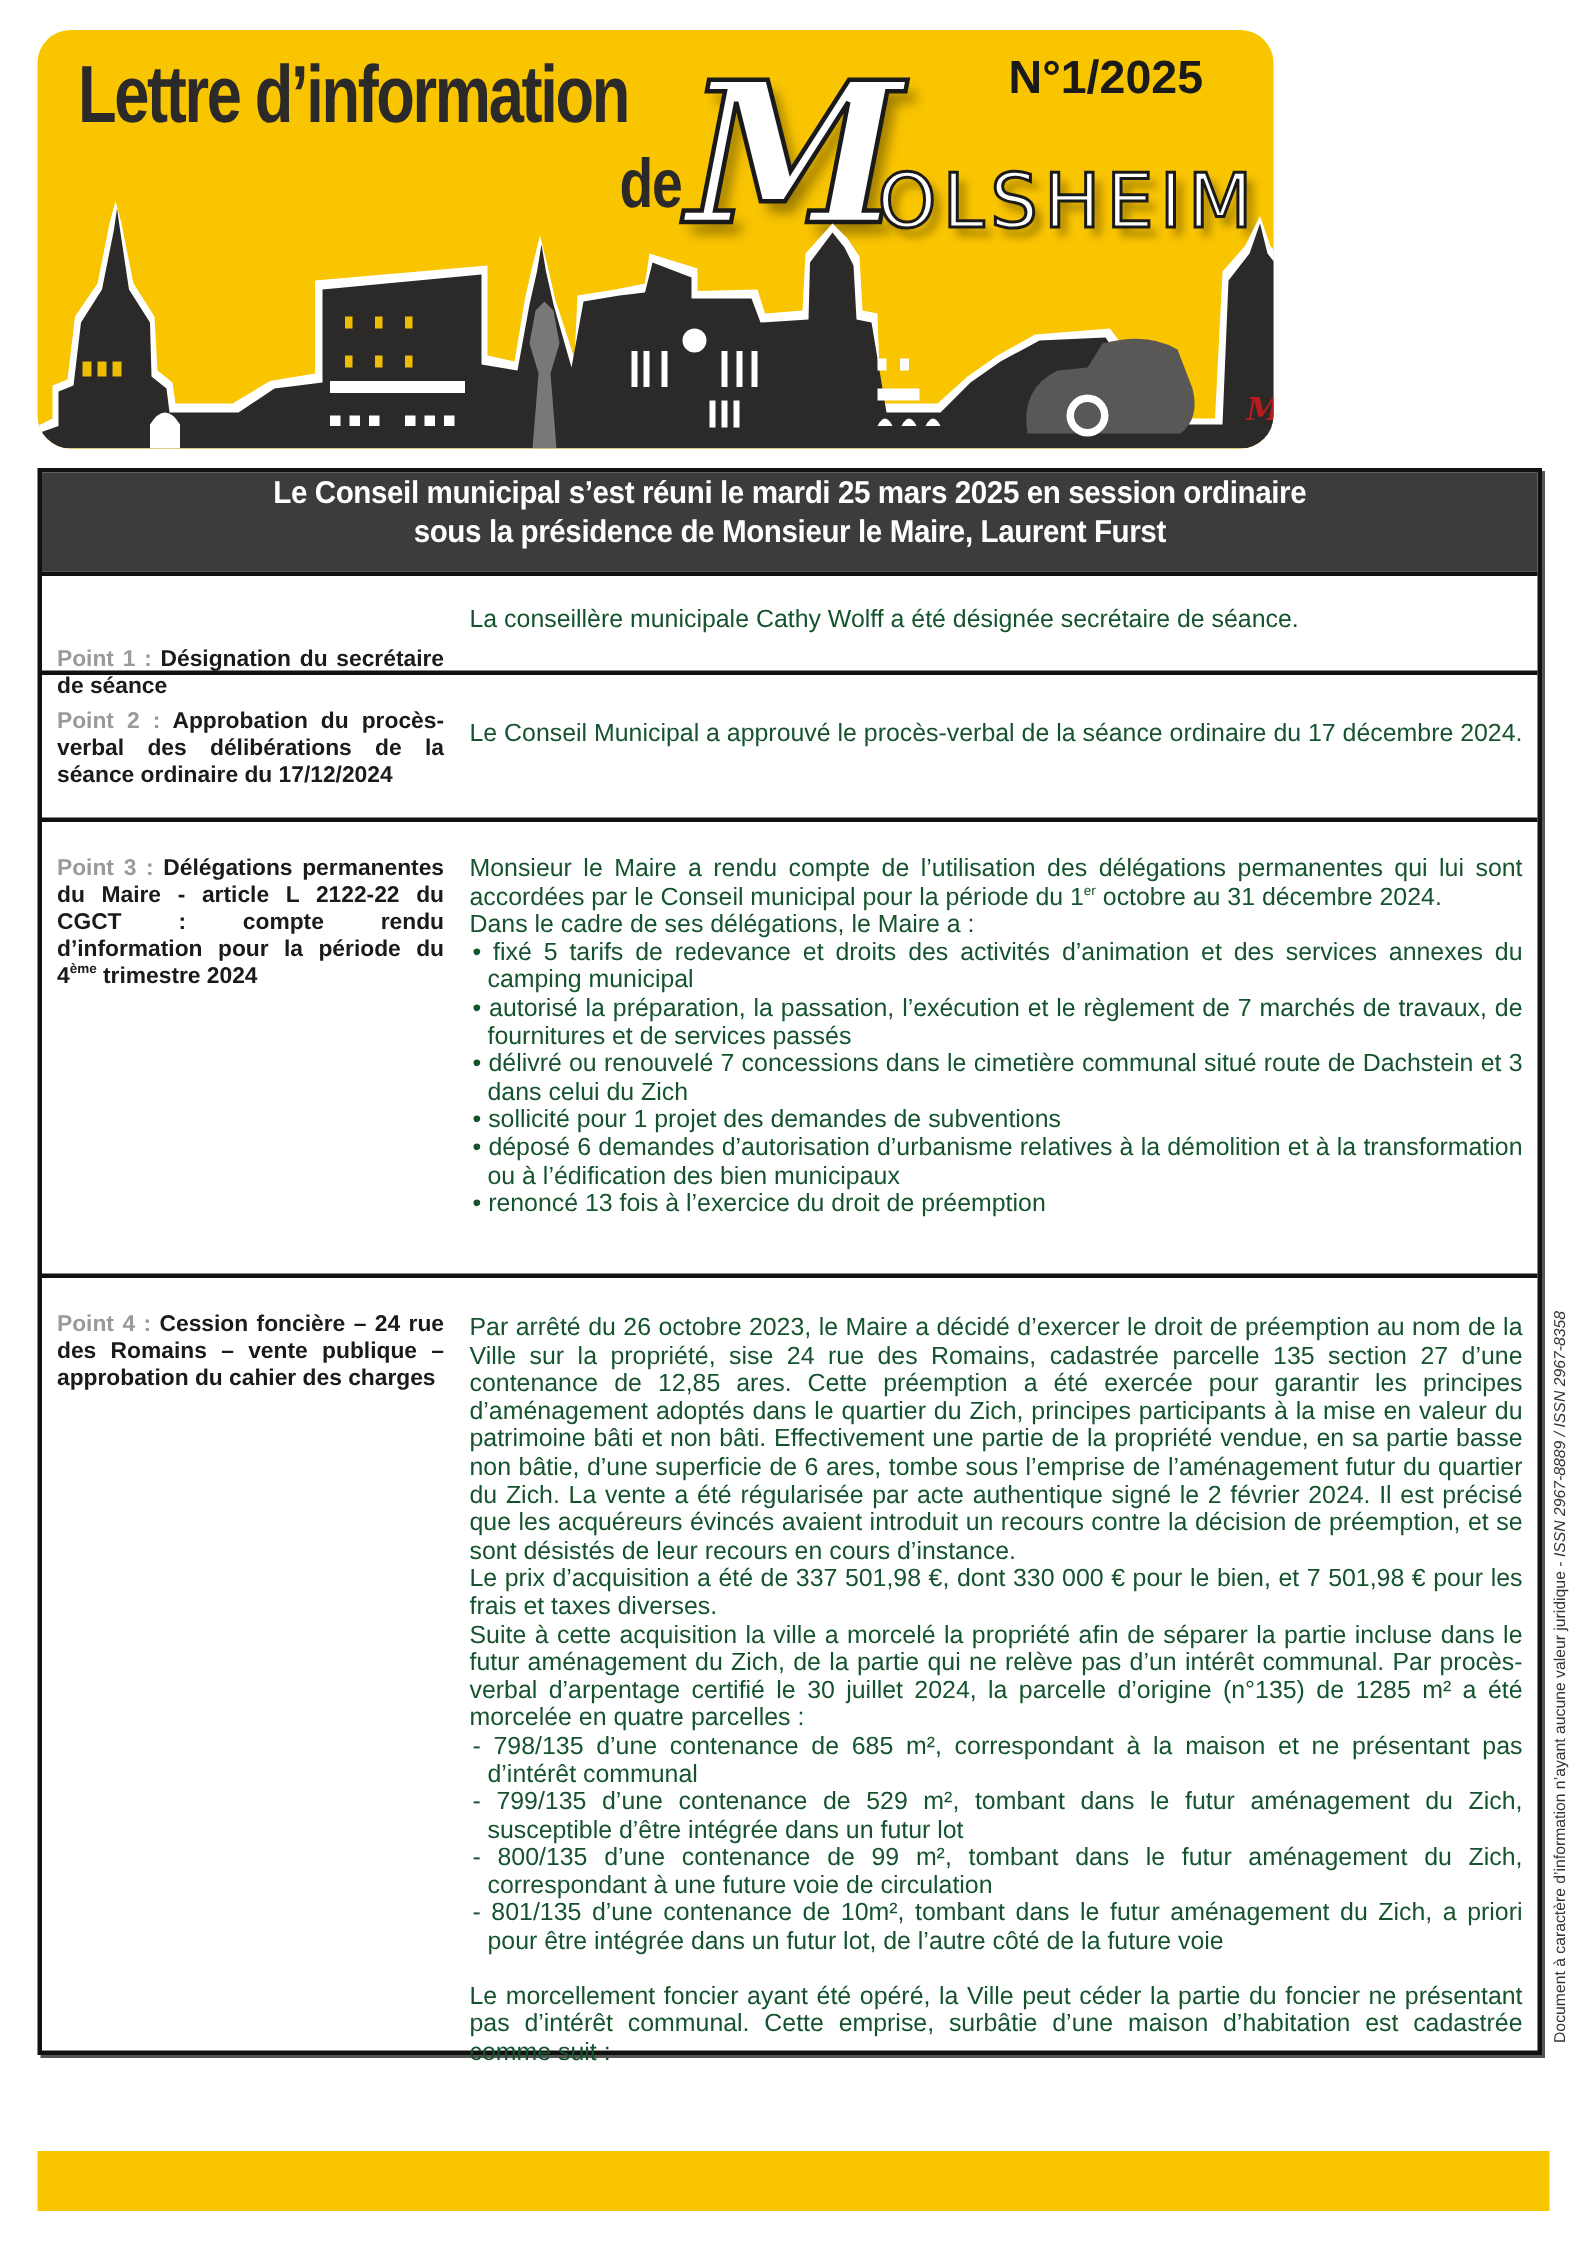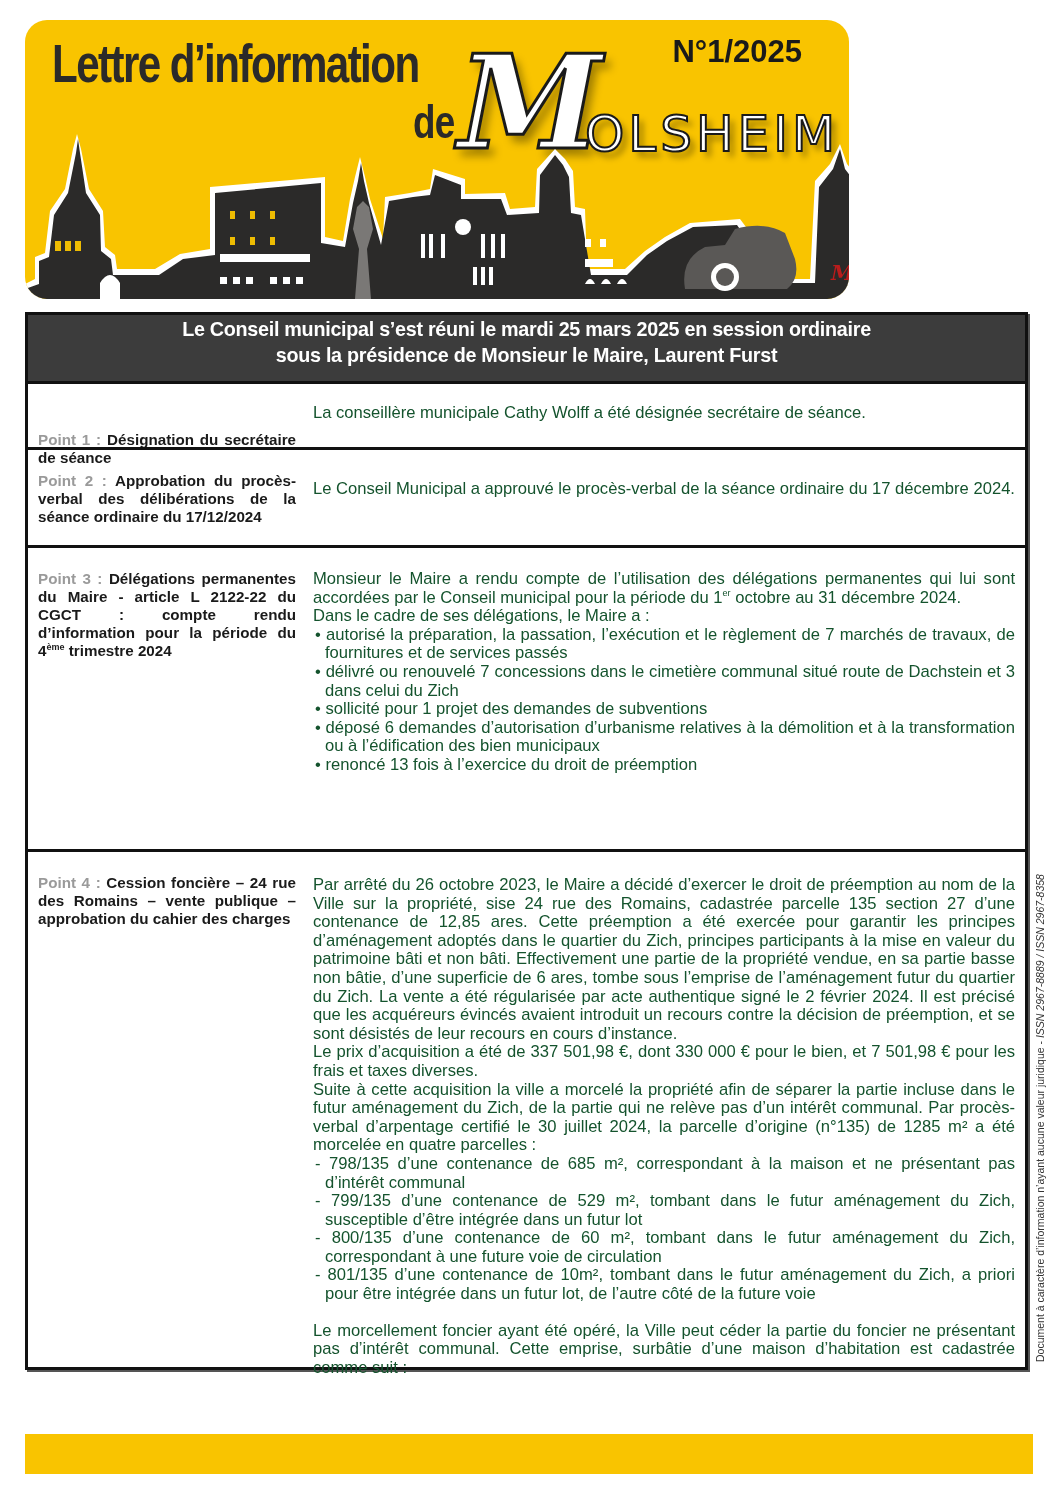--- a/index.html
+++ b/index.html
@@ -150,39 +150,40 @@
     </div>
   </div>
 
   <div class="row r3">
     <div class="label">
       <span class="pt">Point 3 : </span><span>Délégations permanentes du Maire - article L 2122-22 du CGCT : compte rendu d’information pour la période du 4</span><sup>ème</sup><span> trimestre 2024</span>
     </div>
     <div class="body">
       <p><span>Monsieur le Maire a rendu compte de l’utilisation des délégations permanentes qui lui sont accordées par le Conseil municipal pour la période du 1</span><sup>er</sup><span> octobre au 31 décembre 2024.</span></p>
       <p>Dans le cadre de ses délégations, le Maire a :</p>
+      <p class="b">• <span>fixé 5 tarifs de redevance et droits des activités d’animation et des services annexes du camping municipal</span></p>
       <p class="b">• <span>autorisé la préparation, la passation, l’exécution et le règlement de 7 marchés de travaux, de fournitures et de services passés</span></p>
       <p class="b">• <span>délivré ou renouvelé 7 concessions dans le cimetière communal situé route de Dachstein et 3 dans celui du Zich</span></p>
       <p class="b">• <span>sollicité pour 1 projet des demandes de subventions</span></p>
       <p class="b">• <span>déposé 6 demandes d’autorisation d’urbanisme relatives à la démolition et à la transformation ou à l’édification des bien municipaux</span></p>
       <p class="b">• <span>renoncé 13 fois à l’exercice du droit de préemption</span></p>
     </div>
   </div>
 
   <div class="row r4">
     <div class="label">
       <span class="pt">Point 4 : </span><span>Cession foncière – 24 rue des Romains – vente publique – approbation du cahier des charges</span>
     </div>
     <div class="body">
       <p>Par arrêté du 26 octobre 2023, le Maire a décidé d’exercer le droit de préemption au nom de la Ville sur la propriété, sise 24 rue des Romains, cadastrée parcelle 135 section 27 d’une contenance de 12,85 ares. Cette préemption a été exercée pour garantir les principes d’aménagement adoptés dans le quartier du Zich, principes participants à la mise en valeur du patrimoine bâti et non bâti. Effectivement une partie de la propriété vendue, en sa partie basse non bâtie, d’une superficie de 6 ares, tombe sous l’emprise de l’aménagement futur du quartier du Zich. La vente a été régularisée par acte authentique signé le 2 février 2024. Il est précisé que les acquéreurs évincés avaient introduit un recours contre la décision de préemption, et se sont désistés de leur recours en cours d’instance.</p>
       <p>Le prix d’acquisition a été de 337 501,98 €, dont 330 000 € pour le bien, et 7 501,98 € pour les frais et taxes diverses.</p>
       <p>Suite à cette acquisition la ville a morcelé la propriété afin de séparer la partie incluse dans le futur aménagement du Zich, de la partie qui ne relève pas d’un intérêt communal. Par procès-verbal d’arpentage certifié le 30 juillet 2024, la parcelle d’origine (n°135) de 1285 m² a été morcelée en quatre parcelles :</p>
       <p class="d">- <span>798/135 d’une contenance de 685 m², correspondant à la maison et ne présentant pas d’intérêt communal</span></p>
       <p class="d">- <span>799/135 d’une contenance de 529 m², tombant dans le futur aménagement du Zich, susceptible d’être intégrée dans un futur lot</span></p>
-      <p class="d">- <span>800/135 d’une contenance de 60 m², tombant dans le futur aménagement du Zich, correspondant à une future voie de circulation</span></p>
+      <p class="d">- <span>800/135 d’une contenance de 99 m², tombant dans le futur aménagement du Zich, correspondant à une future voie de circulation</span></p>
       <p class="d">- <span>801/135 d’une contenance de 10m², tombant dans le futur aménagement du Zich, a priori pour être intégrée dans un futur lot, de l’autre côté de la future voie</span></p>
       <div class="gap"></div>
       <p>Le morcellement foncier ayant été opéré, la Ville peut céder la partie du foncier ne présentant pas d’intérêt communal. Cette emprise, surbâtie d’une maison d’habitation est cadastrée comme suit :</p>
     </div>
   </div>
 </div>
 
 <div class="side-note">
   <span>Document à caractère d’information n’ayant aucune valeur juridique - </span><span class="issn">ISSN 2967-8889 / ISSN 2967-8358</span>
 </div>

